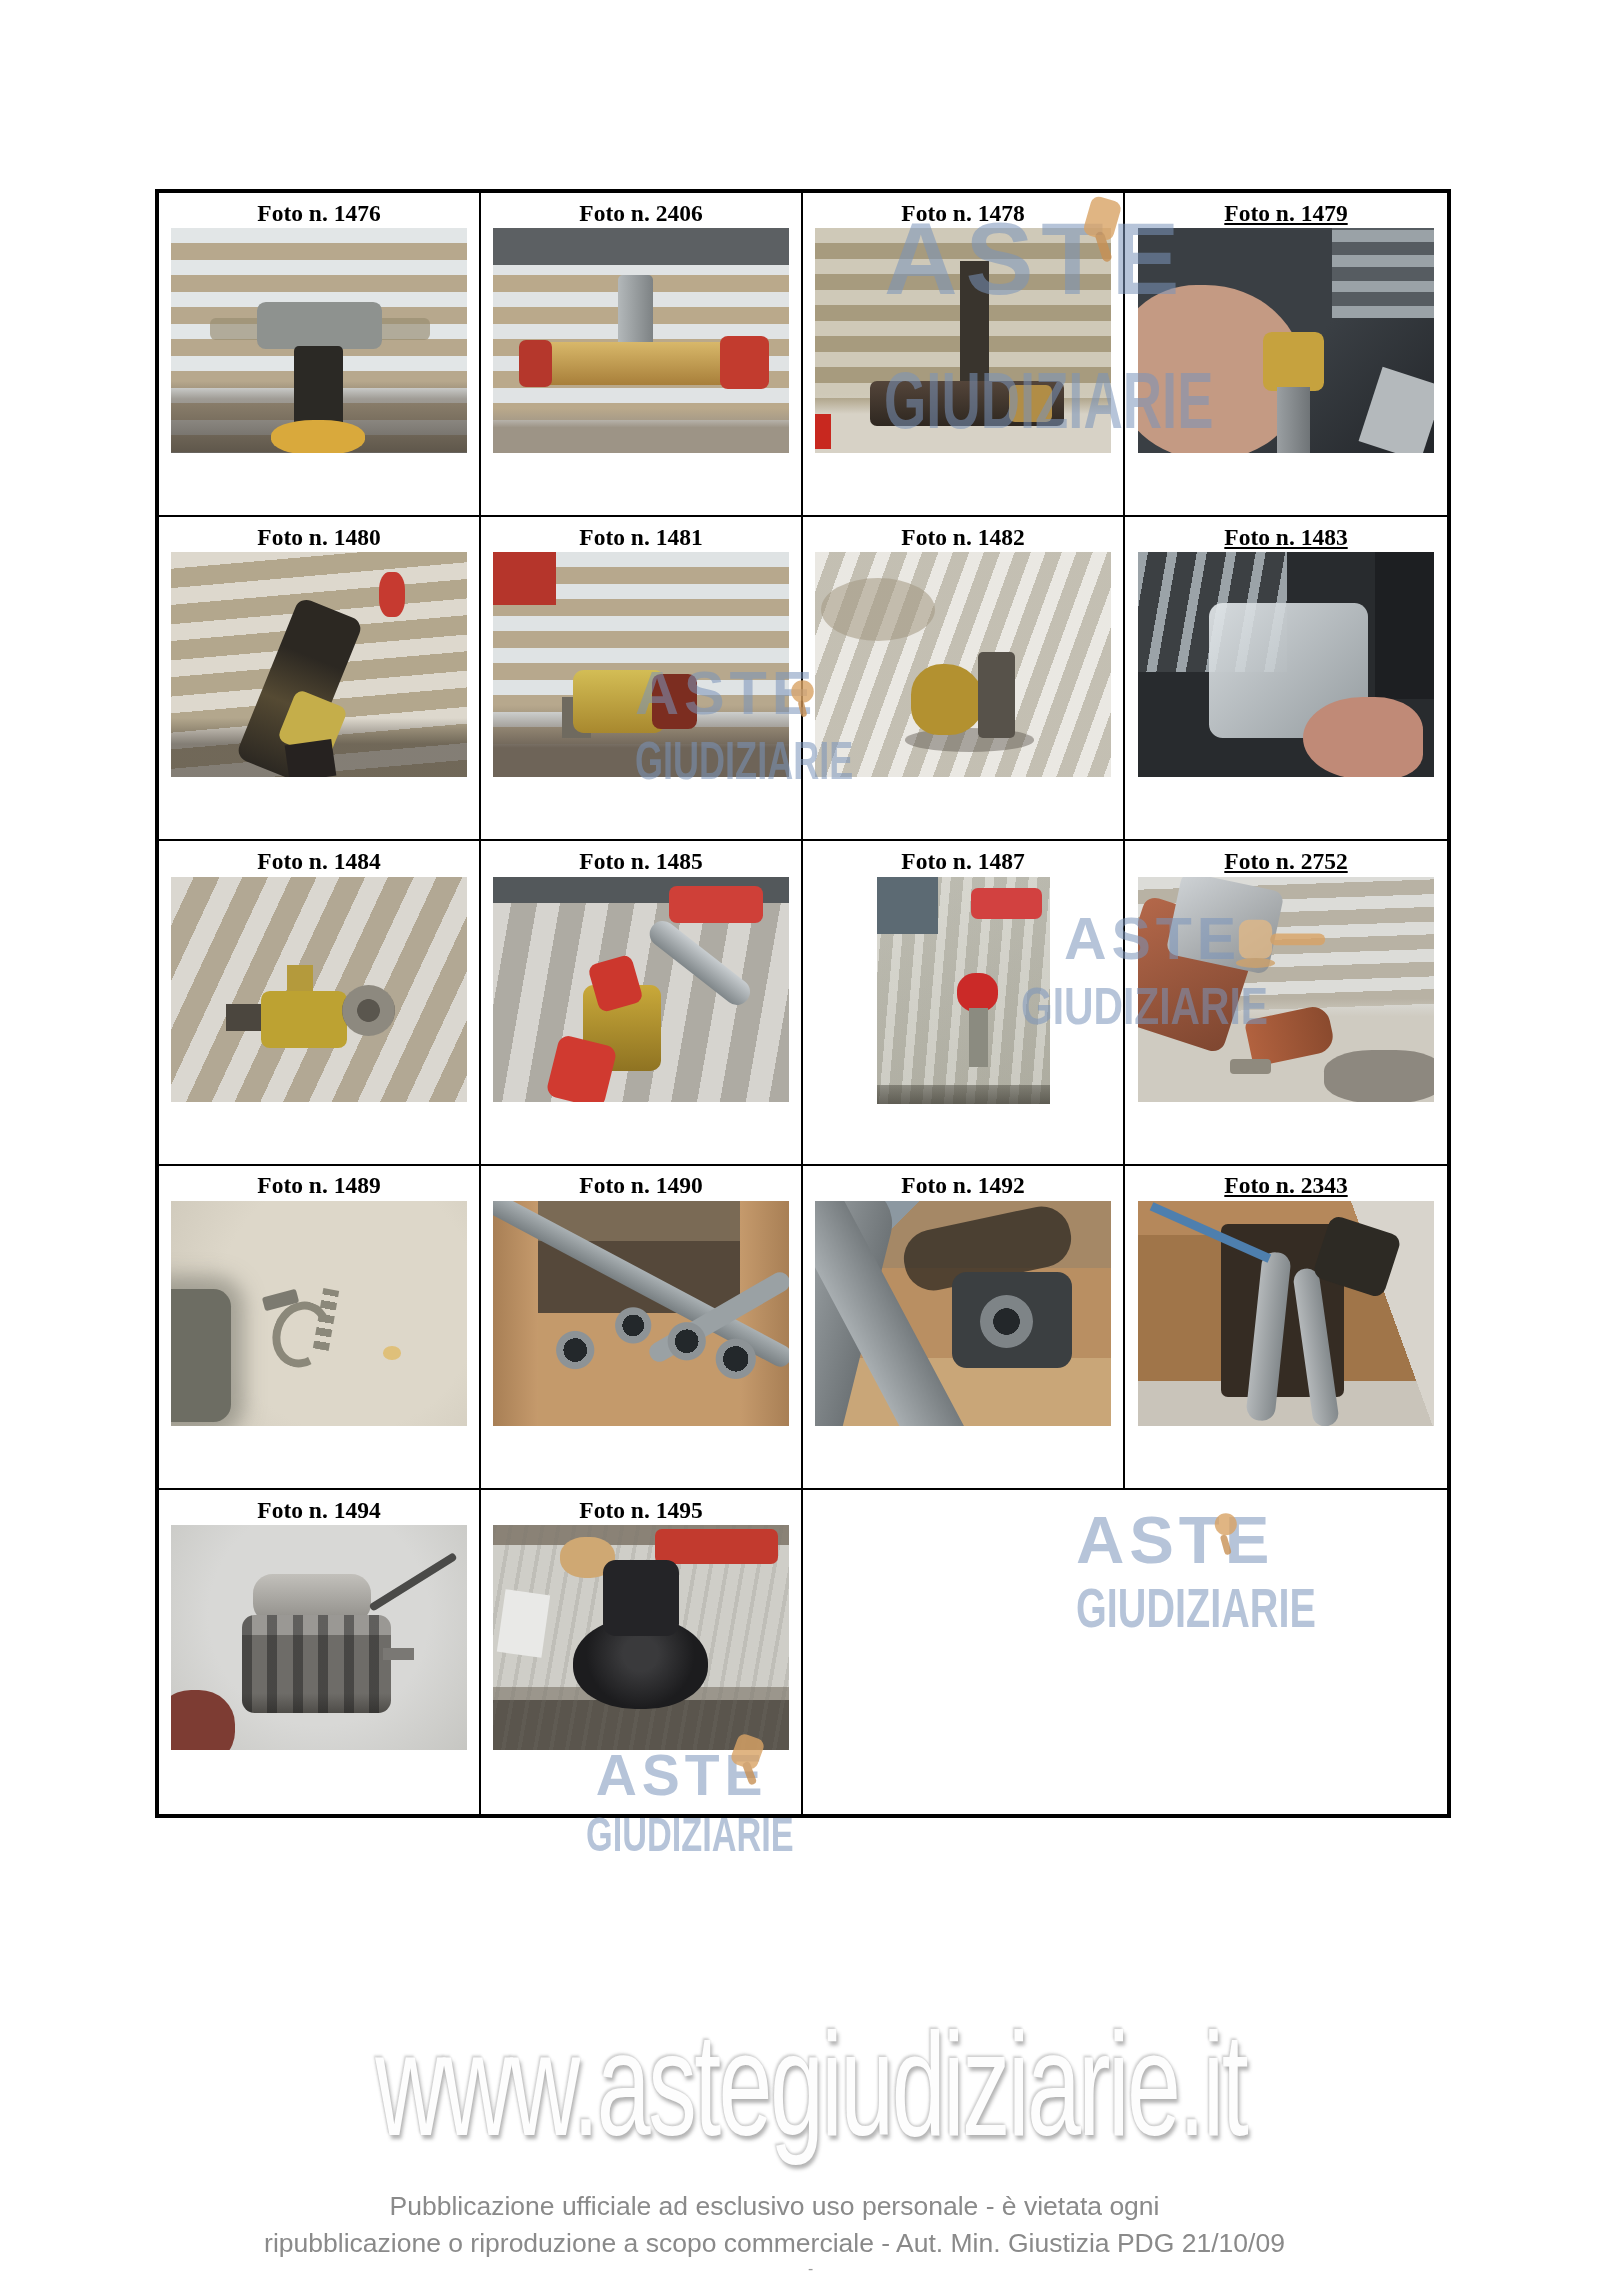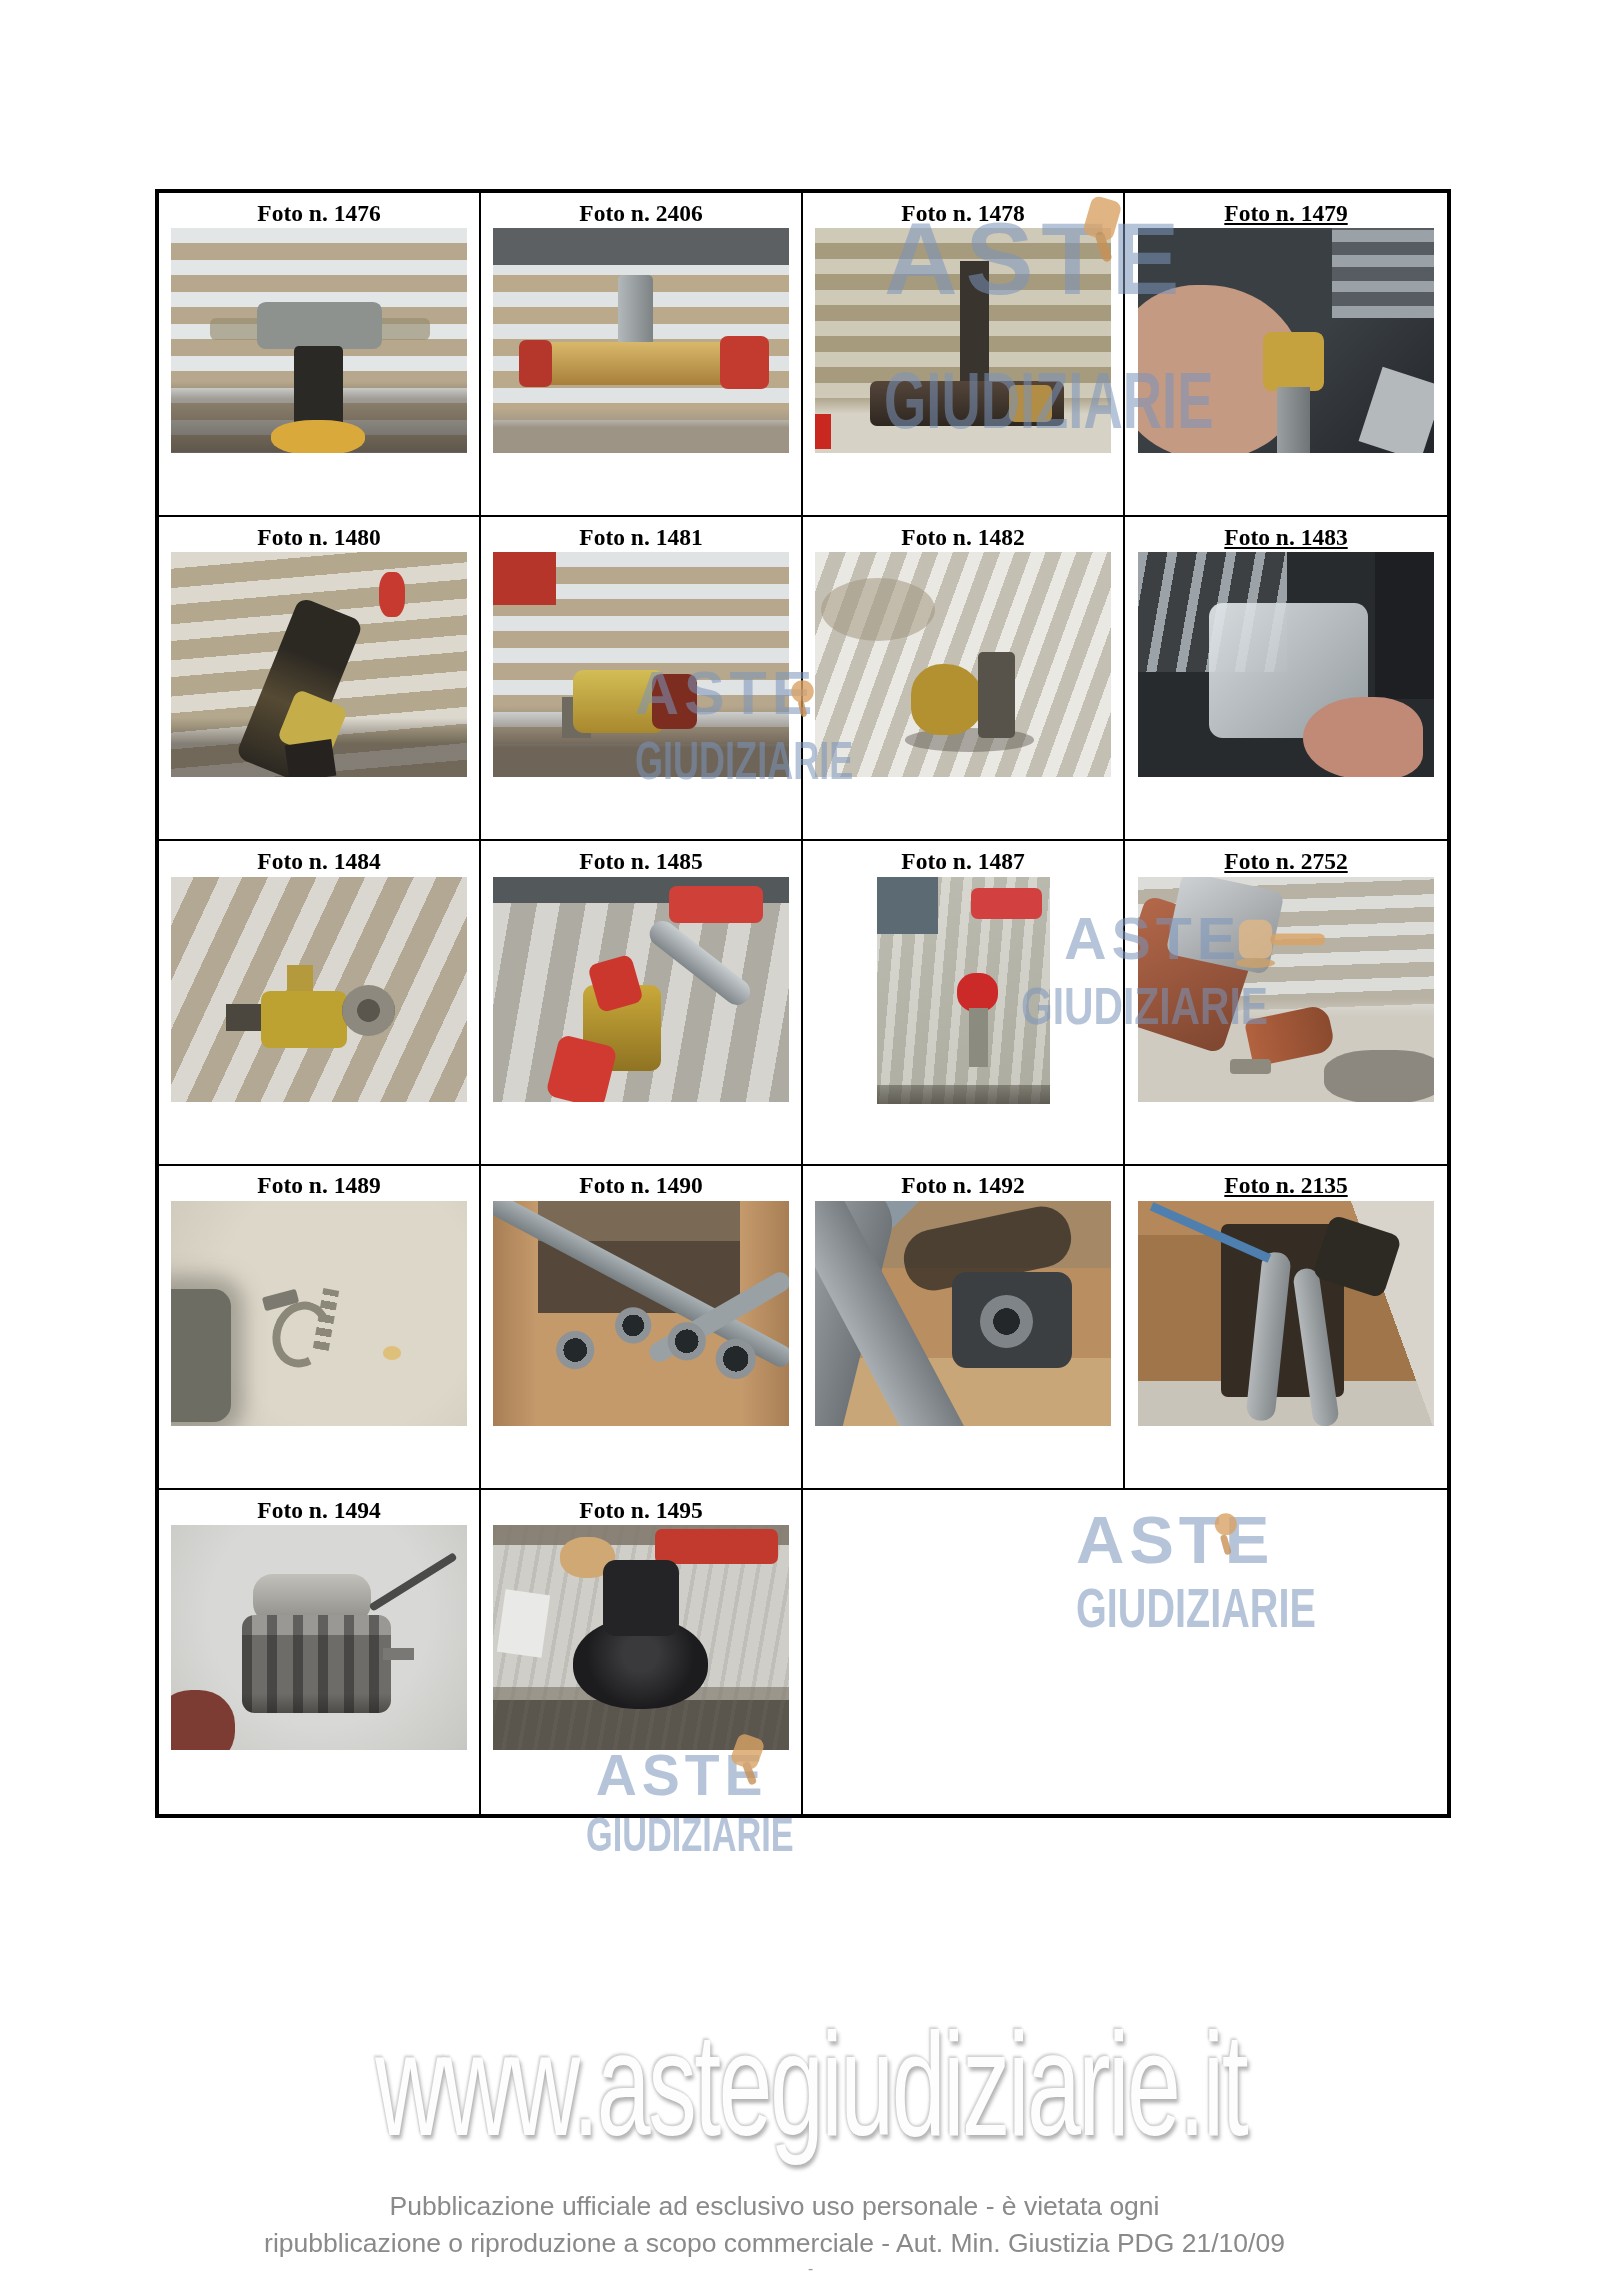--- a/index.html
+++ b/index.html
@@ -353,21 +353,21 @@
       <div class="caption">Foto n. 1492</div>
       <div class="photo ph-1492" title="tangle of grey tubes and cables over cardboard">
           <i class="o1"></i>
           <i class="o2"></i>
           <i class="o3"></i>
           <i class="o4"></i>
           <i class="o5"></i>
         </div>
     </div>
     <div class="cell">
-      <div class="caption">Foto n. 2135</div>
+      <div class="caption">Foto n. 2343</div>
       <div class="photo ph-1493" title="open cardboard box with grey tubes">
           <i class="o1"></i>
           <i class="o2"></i>
           <i class="o3"></i>
           <i class="o4"></i>
           <i class="o5"></i>
         </div>
     </div>
     <div class="cell">
       <div class="caption">Foto n. 1494</div>

